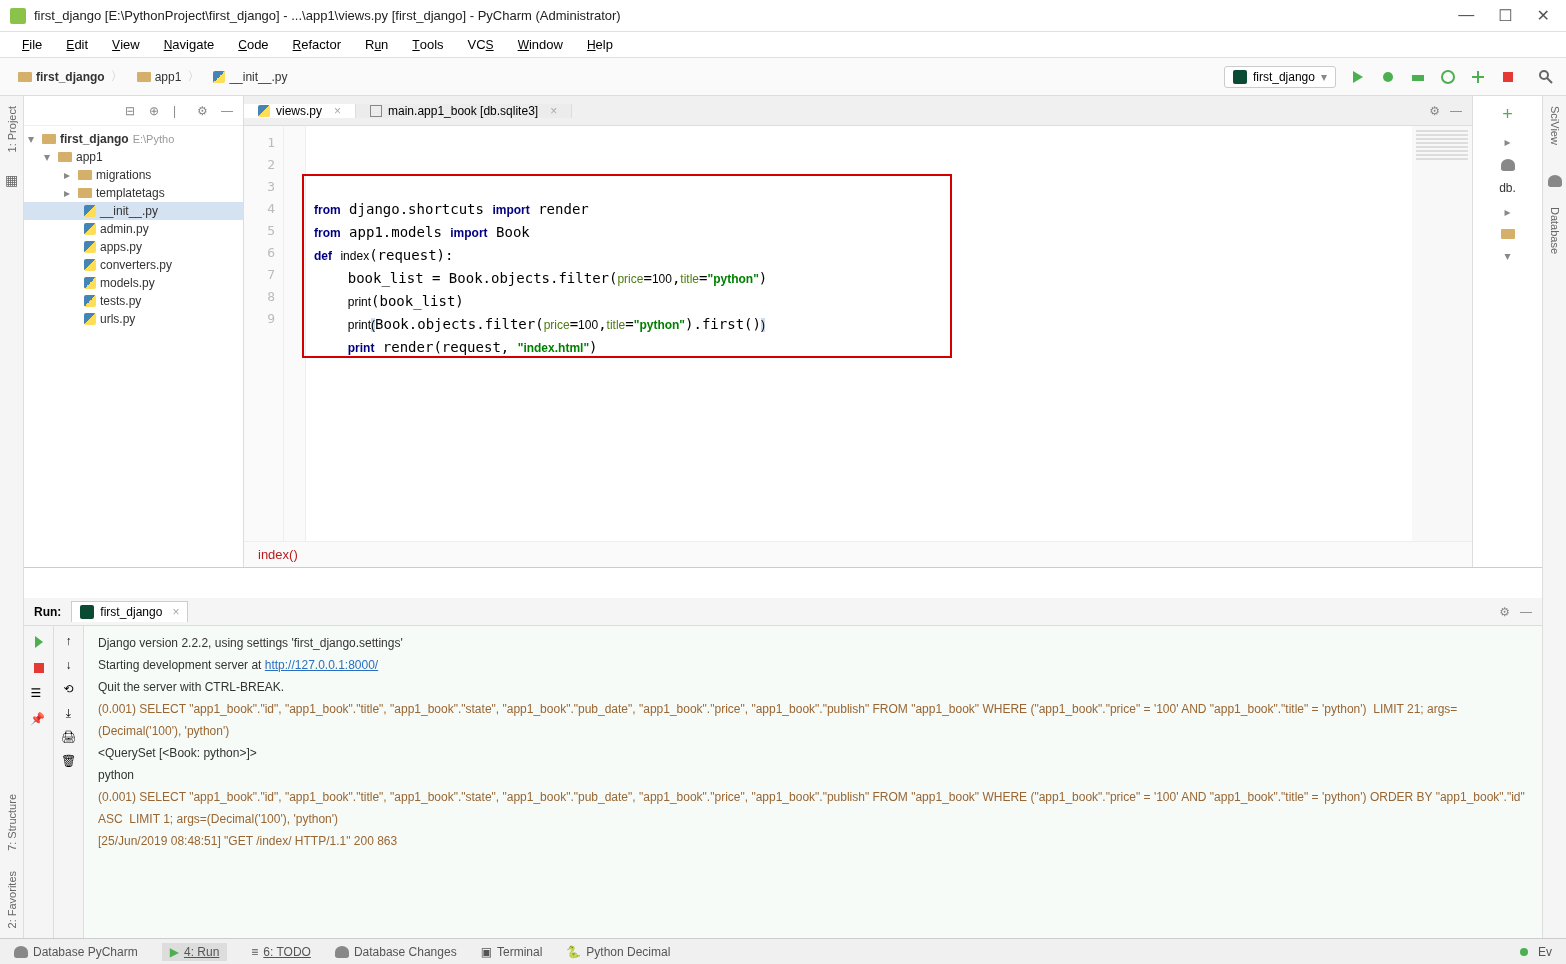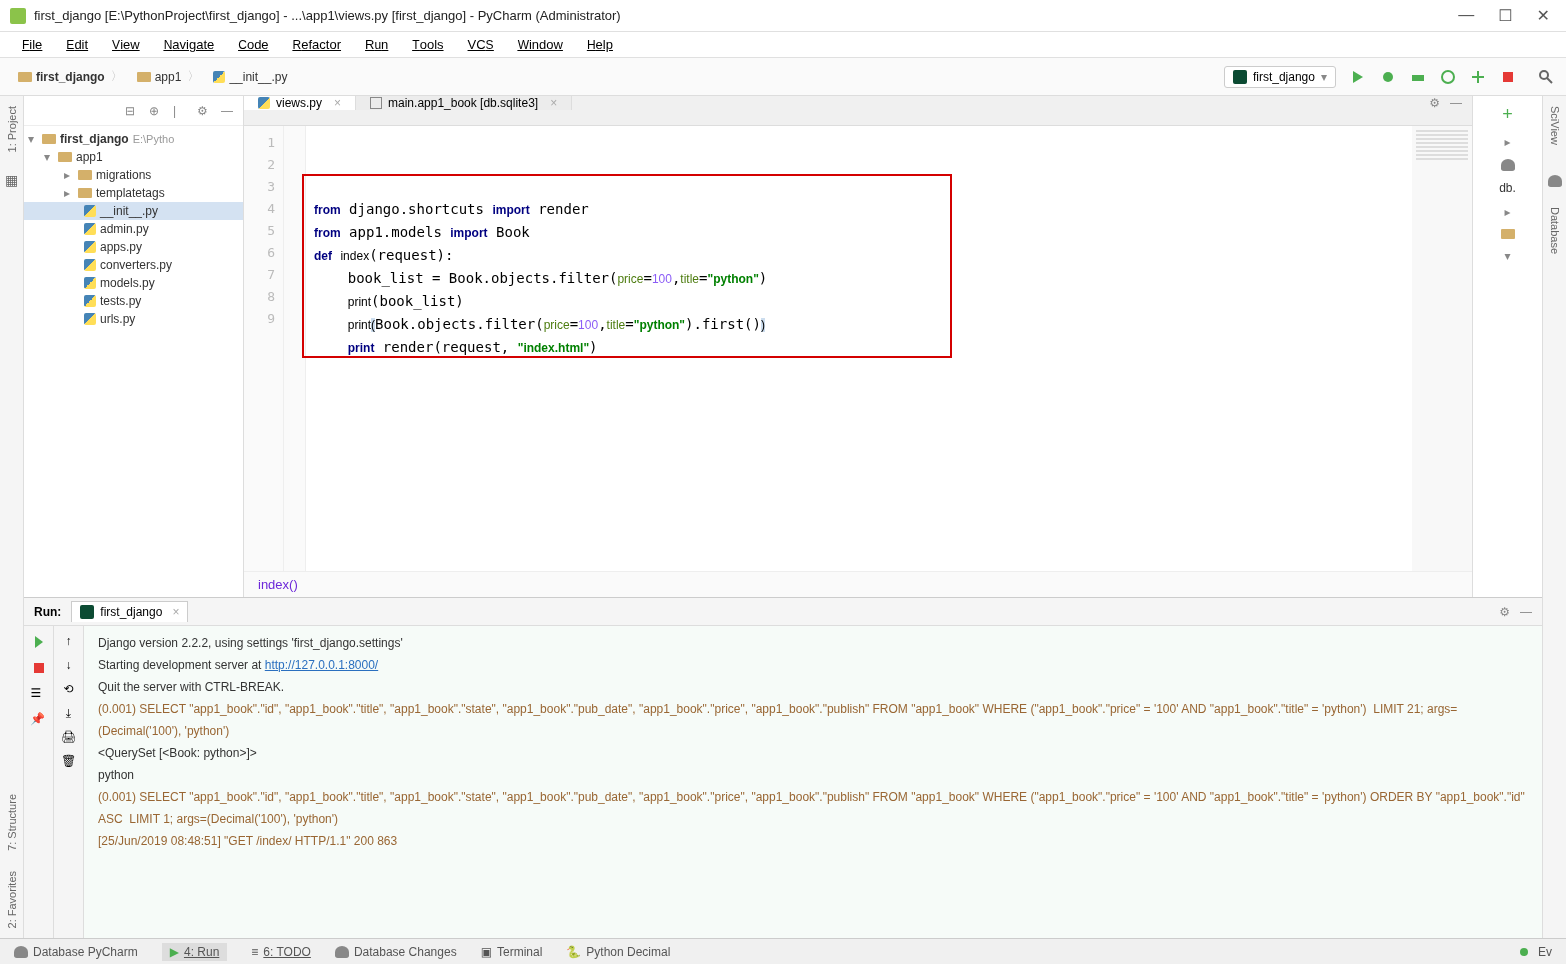--- a/index.html
+++ b/index.html
@@ -3,21 +3,21 @@
 <meta charset="utf-8">
 <style>
 * { box-sizing: border-box; margin: 0; padding: 0; font-family: "Segoe UI", Tahoma, sans-serif; font-size: 12px; }
 body { width: 1566px; height: 964px; background: #fff; display: flex; flex-direction: column; overflow: hidden; }
 .titlebar { height: 32px; display: flex; align-items: center; padding: 0 10px; background: #fff; border-bottom: 1px solid #e0e0e0; }
 .titlebar .icon { width: 16px; height: 16px; background: #8bc34a; border-radius: 2px; margin-right: 8px; }
 .titlebar .title { flex: 1; font-size: 13px; color: #222; }
 .winbtns { display: flex; gap: 24px; margin-right: 6px; }
 .winbtn { font-size: 16px; color: #555; cursor: pointer; }
 .menubar { height: 26px; display: flex; align-items: center; padding: 0 12px; gap: 4px; background: #fff; border-bottom: 1px solid #e0e0e0; }
-.menubar span { padding: 2px 10px; font-size: 13px; cursor: pointer; text-decoration: underline; }
+.menubar span { padding: 2px 10px; font-size: 13px; cursor: pointer; }
 .menubar span u { text-decoration: underline; }
 .navbar { height: 38px; display: flex; align-items: center; padding: 0 12px; background: #fafafa; border-bottom: 1px solid #ddd; }
 .bc-item { display: flex; align-items: center; gap: 4px; padding: 4px 6px; font-size: 13px; color: #333; }
 .bc-item .sep { color: #bbb; margin: 0 2px; }
 .folder-ico { width: 14px; height: 10px; background: #d4b06a; border-radius: 1px; }
 .py-ico { width: 12px; height: 12px; background: linear-gradient(135deg,#4584b6 50%,#ffde57 50%); border-radius: 2px; }
 .navbar-right { margin-left: auto; display: flex; align-items: center; gap: 14px; }
 .run-config { display: flex; align-items: center; gap: 6px; border: 1px solid #ccc; border-radius: 3px; padding: 3px 8px; background: #fff; }
 .dj-ico { width: 14px; height: 14px; background: #0c4b33; border-radius: 2px; }
 .tool-ico { width: 16px; height: 16px; }
@@ -31,39 +31,39 @@
 .editor-area { flex: 1; display: flex; min-height: 0; border-bottom: 1px solid #ccc; }
 .project-panel { width: 220px; border-right: 1px solid #ddd; background: #fff; display: flex; flex-direction: column; }
 .panel-toolbar { height: 30px; display: flex; align-items: center; justify-content: flex-end; gap: 10px; padding: 0 8px; border-bottom: 1px solid #eee; }
 .panel-toolbar .i { width: 14px; height: 14px; color: #888; }
 .tree { flex: 1; overflow: auto; padding: 4px 0; }
 .tree-item { display: flex; align-items: center; gap: 4px; padding: 2px 4px; font-size: 13px; color: #333; white-space: nowrap; }
 .tree-item.sel { background: #d4e2f2; }
 .tree-item .chev { width: 10px; color: #888; }
 .tree-item .path { color: #999; font-size: 11px; }
 .editor-col { flex: 1; display: flex; flex-direction: column; min-width: 0; }
-.tabs { height: 30px; display: flex; align-items: flex-start; background: #f0f0f0; border-bottom: 1px solid #ddd; }
+.tabs { height: 30px; display: flex; align-items: center; background: #f0f0f0; border-bottom: 1px solid #ddd; }
 .tab { display: flex; align-items: center; gap: 6px; padding: 0 14px; border-right: 1px solid #ddd; background: #fff; font-size: 13px; position: relative; }
 .tab.inactive { background: #ececec; }
 .tab .close { color: #aaa; margin-left: 6px; }
 .code-view { flex: 1; display: flex; background: #fff; overflow: hidden; position: relative; }
 .line-nums { width: 40px; background: #fafafa; text-align: right; padding: 6px 8px 0 0; color: #bbb; font-family: Consolas, monospace; font-size: 13px; line-height: 22px; border-right: 1px solid #eee; }
 .gutter2 { width: 22px; background: #fafafa; border-right: 1px solid #eee; }
 .code { flex: 1; padding: 6px 10px 0 8px; font-family: Consolas, monospace; font-size: 14px; line-height: 22px; white-space: pre; position: relative; }
 .kw { color: #000080; font-weight: bold; }
 .fn { color: #000000; }
 .str { color: #008000; font-weight: bold; }
 .cmt { color: #808080; font-style: italic; }
 .arg { color: #4d7c0f; }
-.num { color: #8b5cf6; }
+.num { color: #000000; }
 .hl-line { position: absolute; left: 0; right: 0; height: 22px; background: #fdf8dc; z-index: -1; }
 .redbox { position: absolute; border: 2px solid #d40000; pointer-events: none; }
-.breadcrumb-bottom { height: 26px; border-top: 1px solid #eee; display: flex; align-items: center; padding: 0 14px; font-size: 13px; color: #6d28d9; background: #fafafa; }
+.breadcrumb-bottom { height: 26px; border-top: 1px solid #eee; display: flex; align-items: center; padding: 0 14px; font-size: 13px; color: #b91c1c; background: #fafafa; }
 .db-panel { width: 70px; border-left: 1px solid #ddd; background: #fff; padding: 8px 4px; display: flex; flex-direction: column; gap: 10px; align-items: center; }
-.run-panel { height: 340px; display: flex; flex-direction: column; background: #fff; }
+.run-panel { height: 340px; display: flex; flex-direction: column; background: #fff; margin-top: 30px; }
 .run-header { height: 28px; display: flex; align-items: center; padding: 0 10px; border-bottom: 1px solid #ddd; background: #f5f5f5; gap: 10px; }
 .run-tab { display: flex; align-items: center; gap: 6px; padding: 3px 8px; background: #fff; border: 1px solid #ccc; border-bottom: none; font-size: 12px; }
 .run-header .right { margin-left: auto; display: flex; gap: 10px; color: #888; }
 .run-body { flex: 1; display: flex; min-height: 0; }
 .run-toolbar { width: 30px; background: #f5f5f5; border-right: 1px solid #ddd; display: flex; flex-direction: column; align-items: center; gap: 10px; padding-top: 8px; }
 .run-toolbar .b { width: 16px; height: 16px; }
 .run-toolbar2 { width: 30px; background: #f5f5f5; border-right: 1px solid #ddd; display: flex; flex-direction: column; align-items: center; gap: 10px; padding-top: 8px; }
 .console { flex: 1; background: #f6fbf8; font-family: Consolas, monospace; font-size: 13px; line-height: 22px; padding: 6px 14px; overflow: auto; white-space: pre-wrap; color: #333; }
 .console a { color: #2a6fbf; text-decoration: underline; }
 .sql { color: #996633; }

